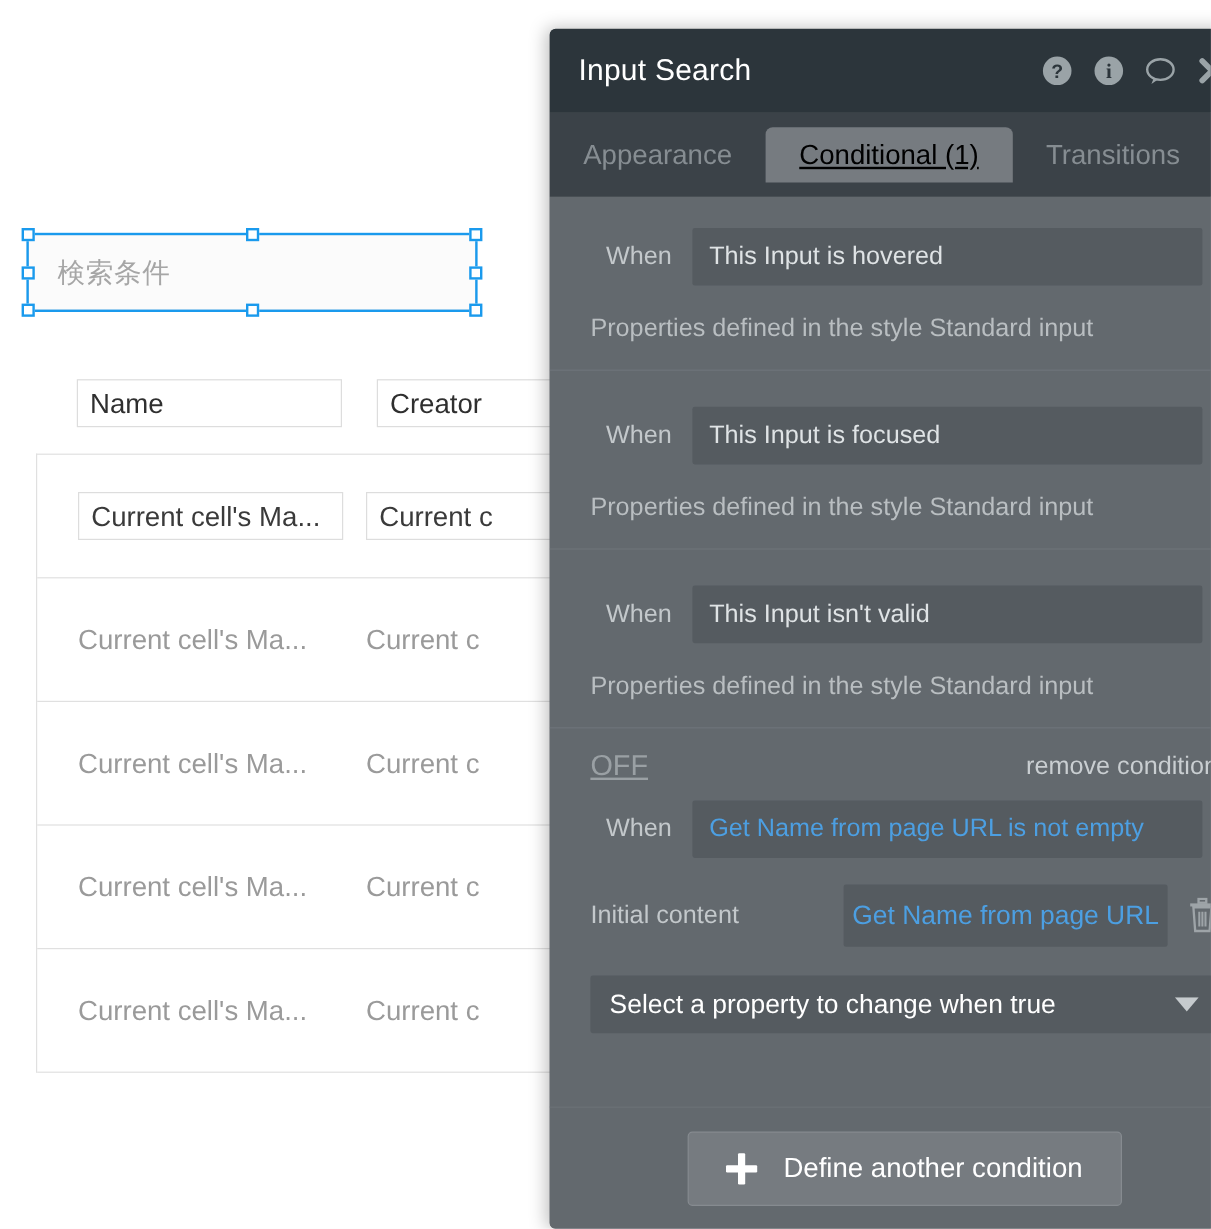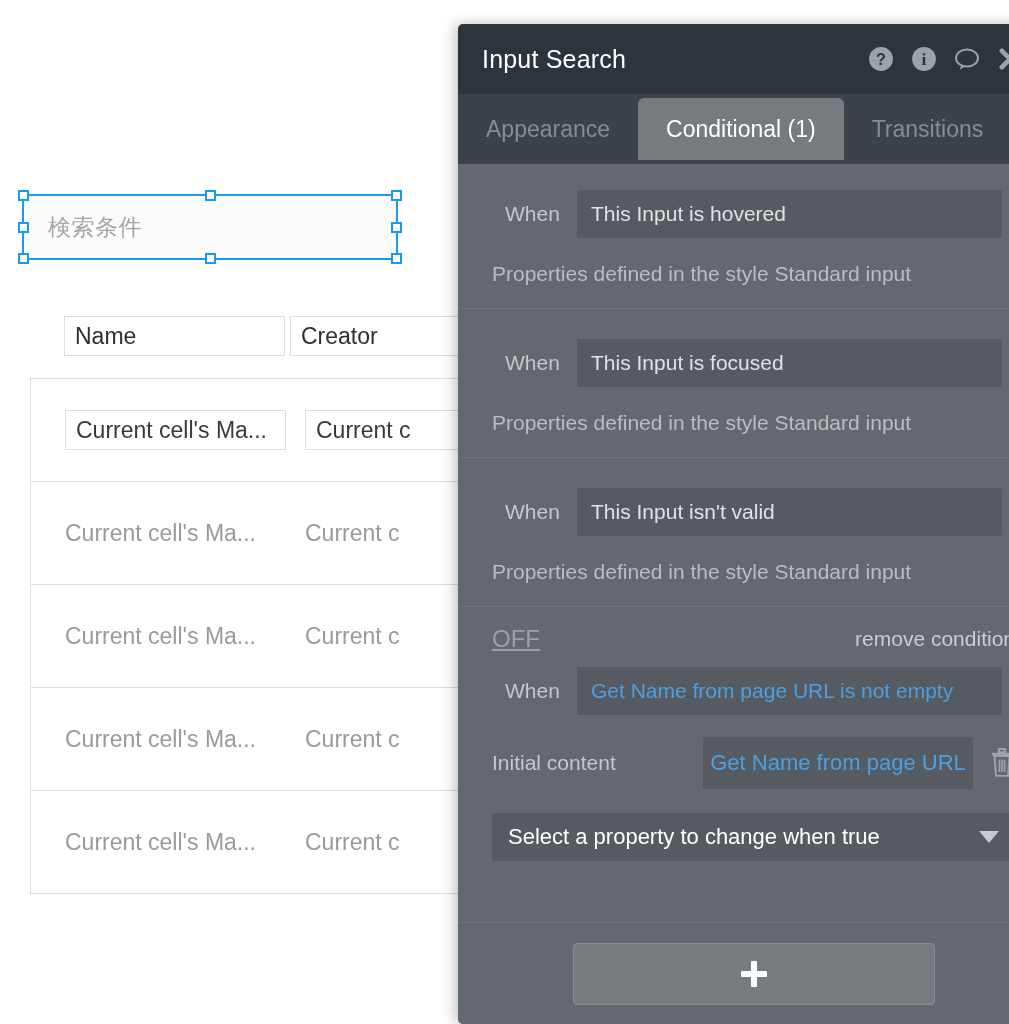--- a/index.html
+++ b/index.html
@@ -29,21 +29,21 @@
   .sel-edge.rgt { top: 5px; bottom: 5px; right: 4px; width: 2px; }
   .handle {
     position: absolute; width: 11px; height: 11px;
     background: #ffffff; border: 2px solid #1a9aed;
   }
   .h-tl { left: 0; top: 0; } .h-tc { left: 50%; margin-left: -5px; top: 0; } .h-tr { right: 0; top: 0; }
   .h-ml { left: 0; top: 50%; margin-top: -5px; } .h-mr { right: 0; top: 50%; margin-top: -5px; }
   .h-bl { left: 0; bottom: 0; } .h-bc { left: 50%; margin-left: -5px; bottom: 0; } .h-br { right: 0; bottom: 0; }
 
   
-  #hdr-row { position: absolute; left: 64px; top: 316px; display: flex; gap: 5px; }
+  #hdr-row { position: absolute; left: 64px; top: 316px; display: flex; gap: 29px; }
   .hdr-box {
     height: 40px; border: 1px solid #dddddd; background: #ffffff;
     display: flex; align-items: center; padding: 0 10px;
     font-size: 23px; color: #2f2f2f; white-space: nowrap; overflow: hidden;
   }
   .hdr-box.w1 { width: 221px; } .hdr-box.w2 { width: 200px; } .hdr-box.w3 { width: 200px; }
 
   
   #rg { position: absolute; left: 30px; top: 378px; width: 980px; border: 1px solid #e0e0e0; border-bottom: none; background:#fff; }
   .rg-row { height: 103px; border-bottom: 1px solid #e0e0e0; display: flex; align-items: center; padding-left: 34px; gap: 19px; }
@@ -73,21 +73,21 @@
   #paneltitle { color: #ffffff; font-size: 25px; font-weight: 400; letter-spacing: .2px; }
   #titleicons { margin-left: auto; display: flex; align-items: center; gap: 17px; }
   .ticon { width: 26px; height: 26px; display: block; }
   
   #tabs { height: 70px; background: #3b4248; flex: 0 0 auto; display: flex; align-items: center; padding-left: 0; }
   .tab {
     height: 54px; display: flex; align-items: center; justify-content: center;
     font-size: 23px; color: #868d92; padding: 0 28px; white-space: nowrap;
   }
   .tab.active {
-    background: #767b80; color: #ffffff; border-radius: 6px 6px 0 0; height: 62px;
+    background: #767b80; color: #000000; border-radius: 6px 6px 0 0; height: 46px; text-decoration: underline;
   }
   
   #body { flex: 1 1 auto; background: #63696e; overflow: hidden; position: relative; }
   .sep { height: 1px; background: #6e747a; }
 
   .row { display: flex; align-items: center; padding: 0 47px; }
   .lbl { color: #c3c8cb; font-size: 21px; width: 72px; flex: 0 0 auto; }
   .lbl.wide { width: 140px; }
   .field {
     background: #555b60; height: 48px; border-radius: 2px;
@@ -279,17 +279,18 @@
             <path d="M0 0 L20 0 L10 12 Z" fill="#c6cbce"></path>
           </svg>
         </div>
       </div>
 
     </div>
 
     <div id="footer">
       <div id="define-btn">
         <span class="plus"></span>
+        <span>Define another condition</span>
       </div>
     </div>
 
   </div>
 </div>
 
 </body></html>

